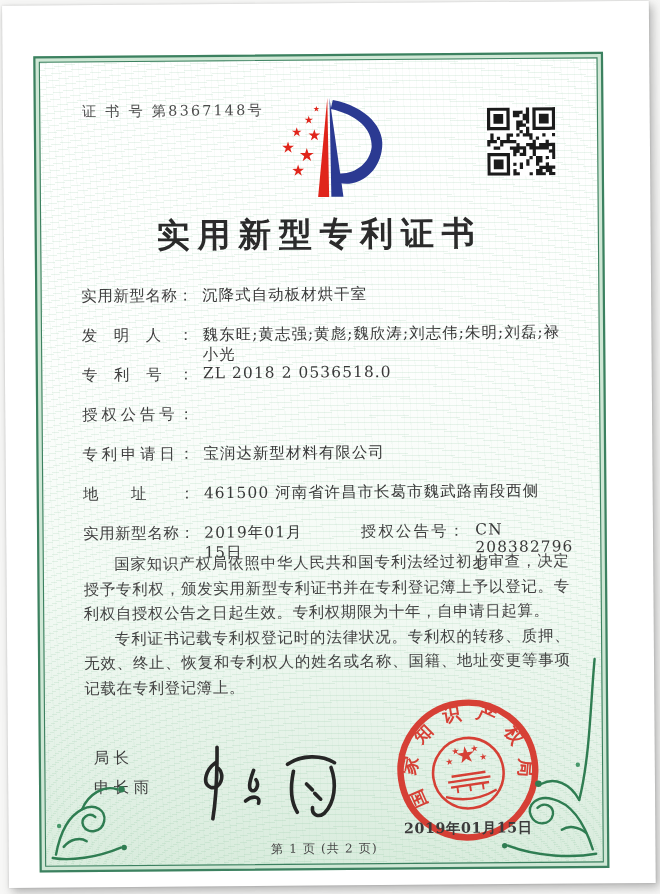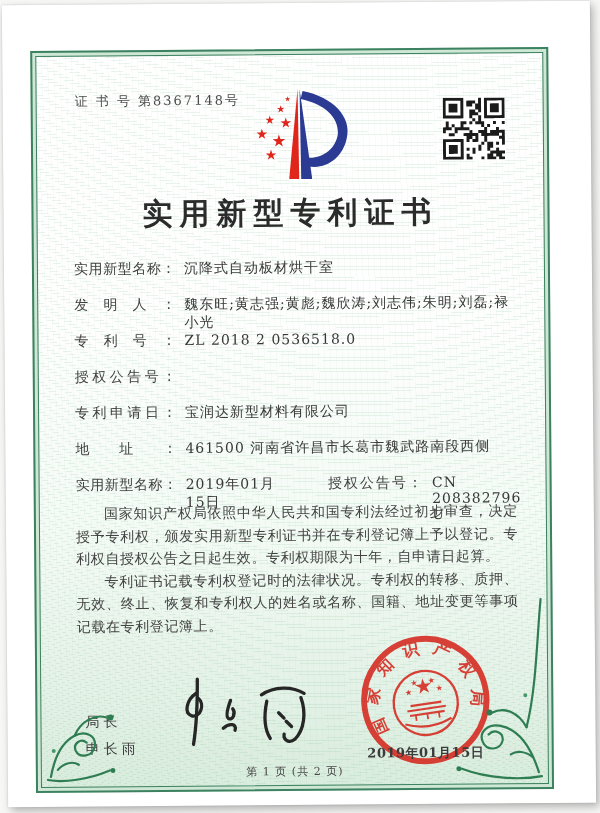--- a/index.html
+++ b/index.html
@@ -59,21 +59,21 @@
   .grant-pair .second .flabel{width:auto;letter-spacing:2px;}
 
   .body-text{
     position:absolute;left:36px;right:28px;top:446px;
     font-size:14px;line-height:22.5px;color:#434343;
     text-align:justify;letter-spacing:.6px;
   }
   .body-text p{margin:0;text-indent:2em;}
 
   .signer{
-    position:absolute;left:44px;top:652px;
+    position:absolute;left:44px;top:620px;
     font-size:14px;letter-spacing:4px;color:#3c3c3c;line-height:27px;
   }
   .signature{position:absolute;left:122px;top:616px;width:160px;height:80px;}
 
   .seal{position:absolute;left:316px;top:578px;width:136px;height:136px;opacity:.88;transform:rotate(-8deg);}
   .seal-date{
     position:absolute;left:314px;top:690px;width:140px;text-align:center;
     font-size:13px;font-weight:600;letter-spacing:.5px;color:#3b3b3b;
   }
 

